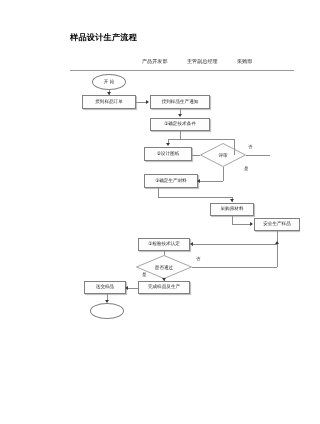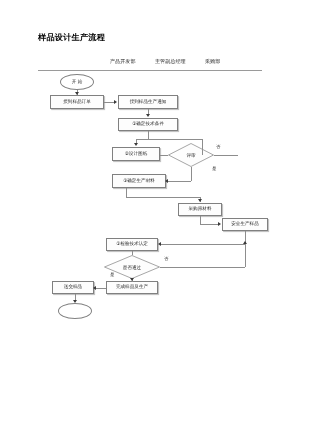--- a/index.html
+++ b/index.html
@@ -11,20 +11,21 @@
     width: 300px;
     height: 424px;
     position: relative;
     overflow: hidden;
     font-family: "DejaVu Sans", "Liberation Sans", sans-serif;
     color: #1a1a1a;
   }
   .page {
     position: absolute;
     inset: 0;
+    margin-left: 32px;
   }
   .doc-title {
     position: absolute;
     left: 38px;
     top: 32px;
     font-size: 8.2px;
     font-weight: bold;
     letter-spacing: 0.2px;
     color: #000;
     white-space: nowrap;

